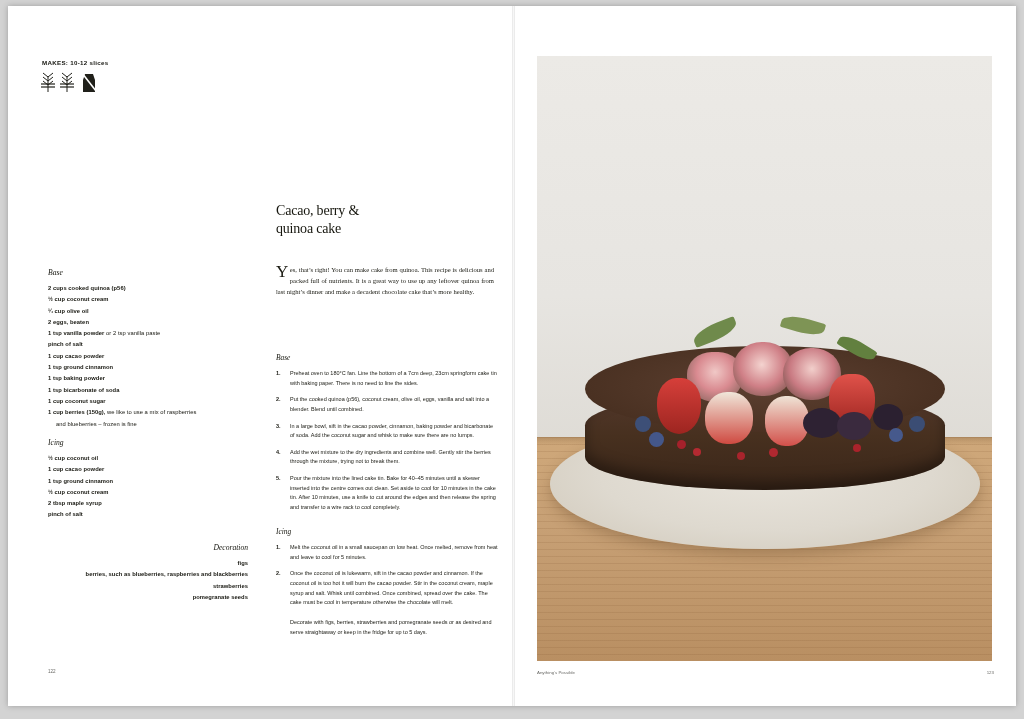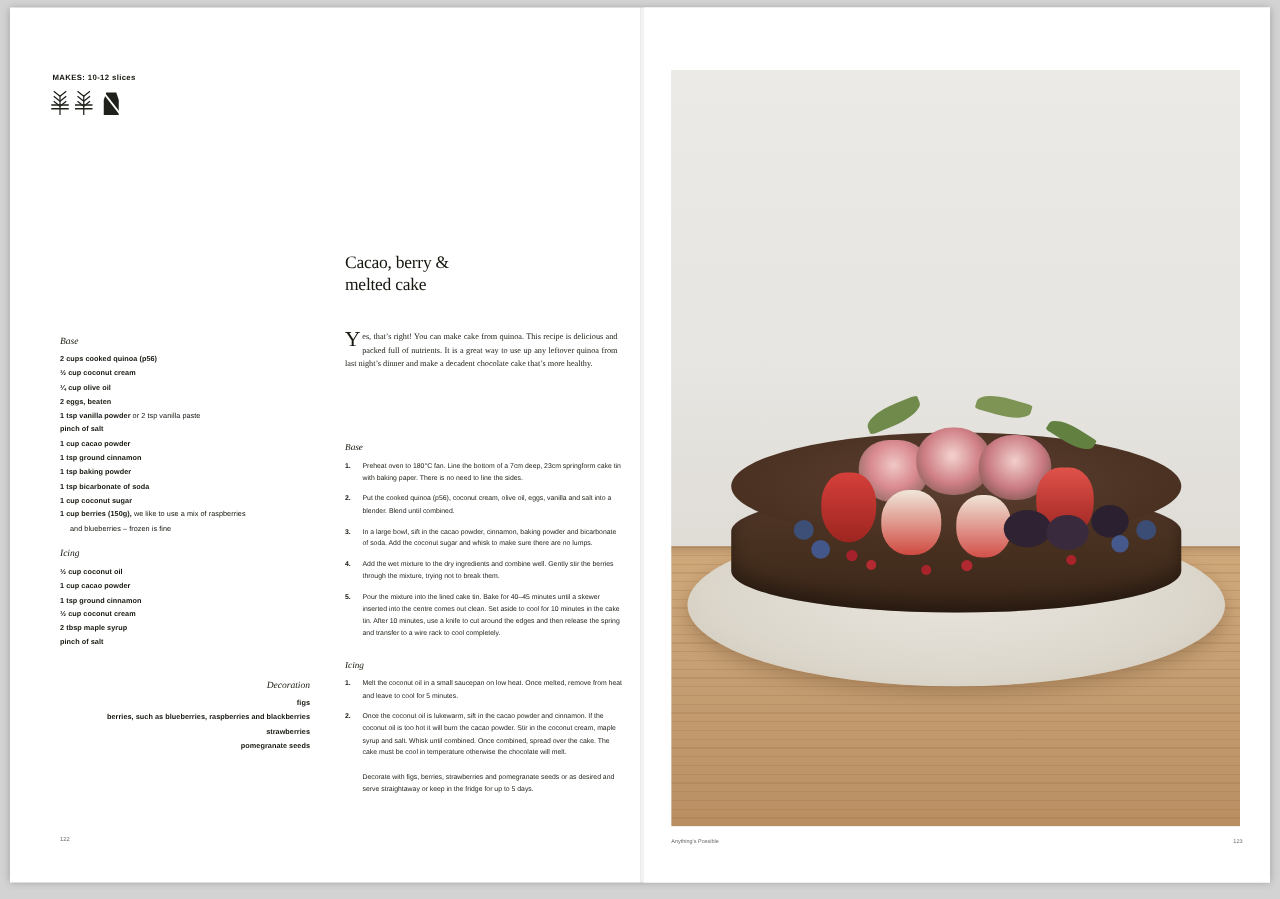--- a/index.html
+++ b/index.html
@@ -329,21 +329,21 @@
         <li><span>berries, such as blueberries, raspberries and blackberries</span></li>
         <li><span>strawberries</span></li>
         <li><span>pomegranate seeds</span></li>
       </ul>
     </div>
 
     <div class="folio-left">122</div>
 
     <div class="recipe-title">
       <div>Cacao, berry &amp;</div>
-      <div>melted cake</div>
+      <div>quinoa cake</div>
     </div>
 
     <div class="intro">
       <span class="dropcap">Y</span><span>es, that’s right! You can make cake from quinoa. This recipe is delicious and packed full of nutrients. It is a great way to use up any leftover quinoa from last night’s dinner and make a decadent chocolate cake that’s more healthy.</span>
     </div>
 
     <div class="method-heading" id="m-base-h">Base</div>
     <ol class="steps" id="m-base-steps">
       <li><span class="num">1.</span><span>Preheat oven to 180°C fan. Line the bottom of a 7cm deep, 23cm springform cake tin with baking paper. There is no need to line the sides.</span></li>
       <li><span class="num">2.</span><span>Put the cooked quinoa (p56), coconut cream, olive oil, eggs, vanilla and salt into a blender. Blend until combined.</span></li>

